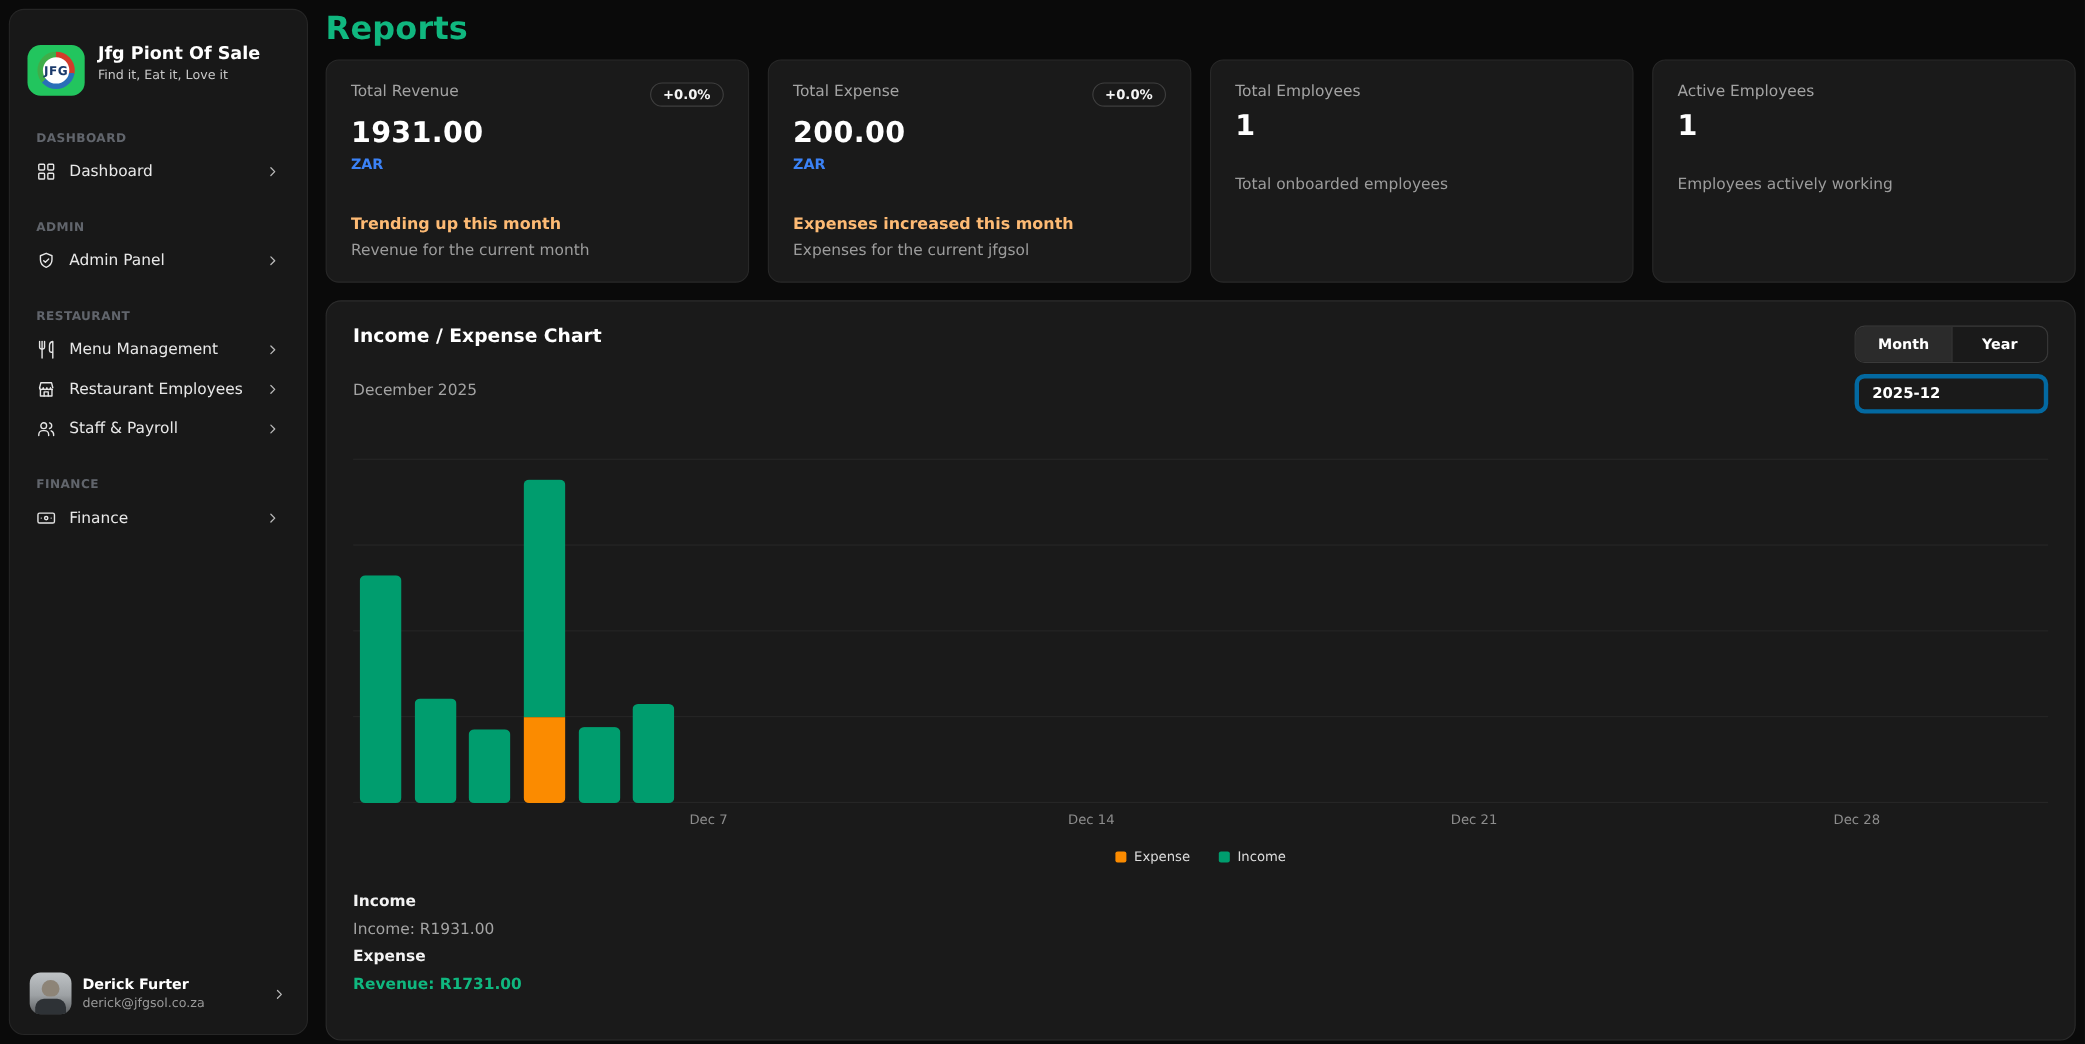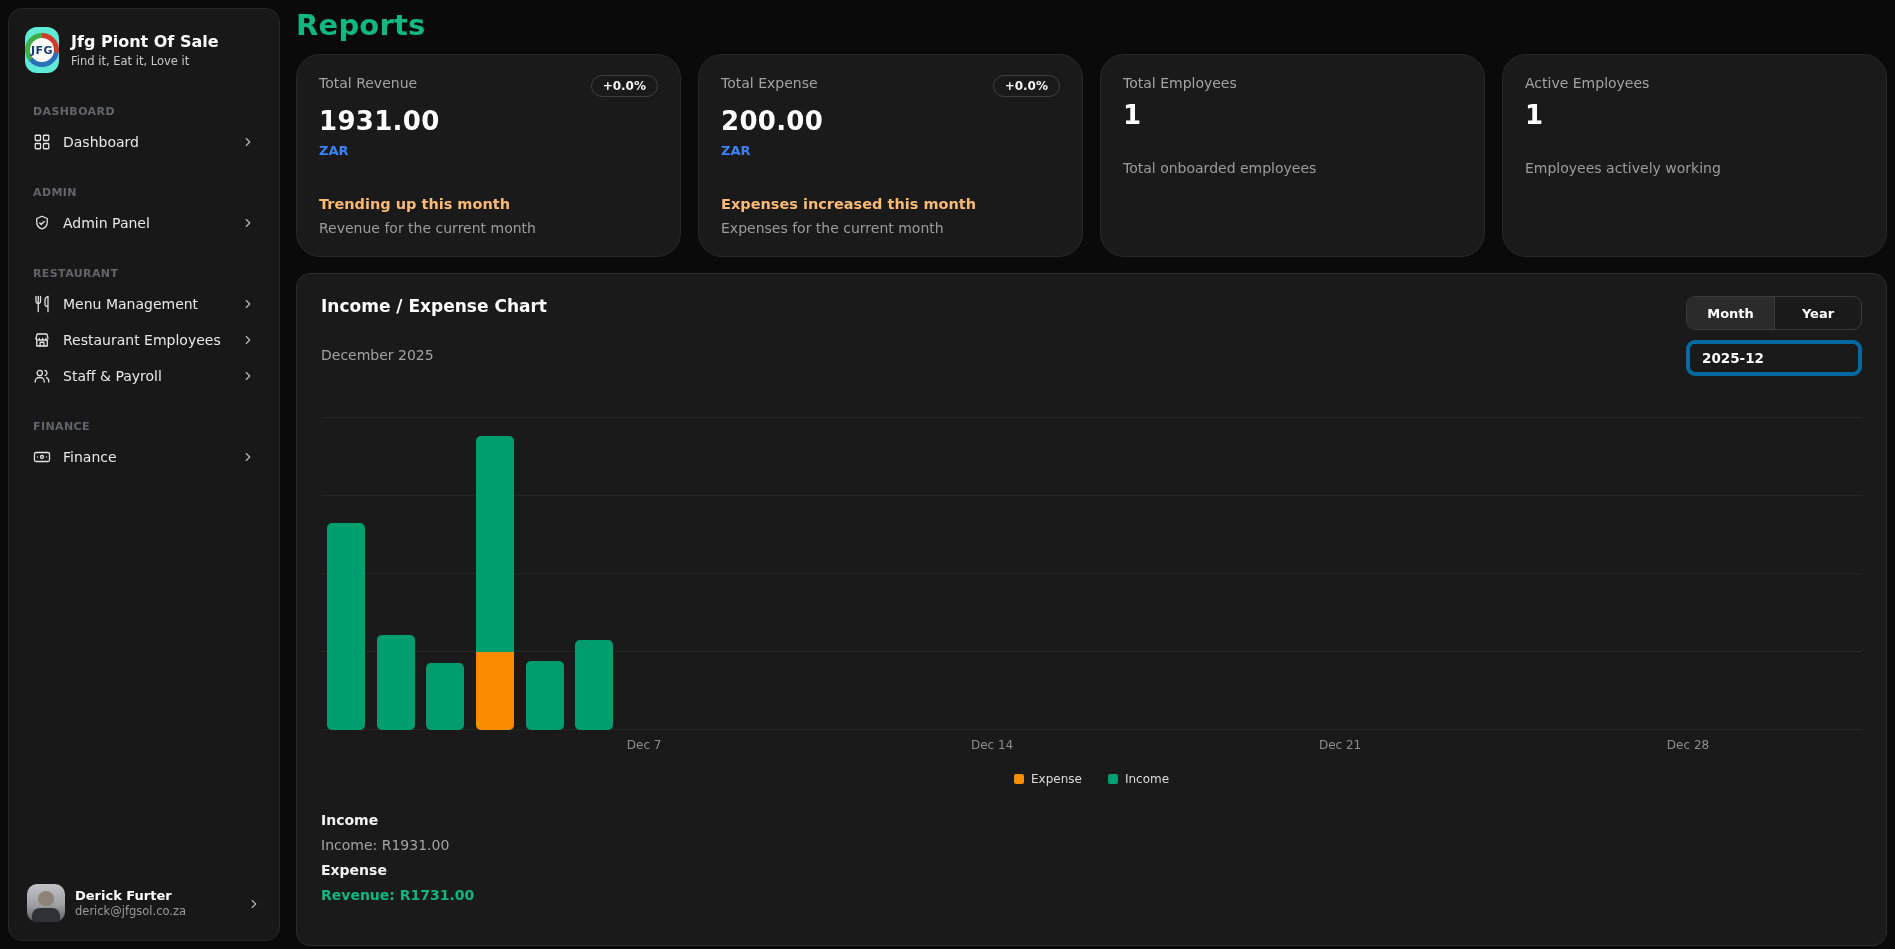--- a/index.html
+++ b/index.html
@@ -4,22 +4,22 @@
 <style>
   * { margin:0; padding:0; box-sizing:border-box; }
   html,body { width:1895px; height:949px; background:#0a0a0a; overflow:hidden;
     font-family:"DejaVu Sans","Liberation Sans",sans-serif; color:#ededed; }
 
   
   .sidebar { position:absolute; left:8px; top:8px; bottom:8px; width:272px;
     background:#181818; border:1px solid #262626; border-radius:14px;
     display:flex; flex-direction:column; }
   .brand { display:flex; align-items:center; gap:12px; padding:18px 16px 6px; }
-  .logo { width:34px; height:46px; border-radius:12px; background:#5eead4; position:relative;
-    display:flex; align-items:center; justify-content:center; flex:0 0 auto; }
+  .logo { width:52px; height:46px; border-radius:12px; background:#22c55e; position:relative;
+    display:flex; align-items:center; justify-content:center; flex:0 0 auto;margin-top:14px; }
   .logo .ring { position:absolute; width:34px; height:34px; border-radius:50%;
     background:conic-gradient(#d23a2a 0 100deg, #2a6fb8 100deg 230deg, #3fae49 230deg 360deg); }
   .logo .ring::after { content:""; position:absolute; inset:5px; border-radius:50%; background:#fff; }
   .logo .jfg { position:relative; font-size:11px; font-weight:700; color:#1b3a6b; letter-spacing:.5px; }
   .brand-title { font-size:16px; font-weight:700; color:#fff; line-height:1.25; }
   .brand-sub { font-size:11.5px; color:#c9c9c9; margin-top:2px; }
 
   nav { flex:1 1 auto; padding:0 14px; }
   .nav-label { font-size:11px; font-weight:600; letter-spacing:.4px; color:#61656c; margin:26px 10px 6px; }
   .nav-item { display:flex; align-items:center; gap:12px; height:36px; padding:0 10px;
@@ -42,21 +42,21 @@
     transform:translateX(-50%); border-radius:8px 8px 0 0; background:#2e3236; }
   .user-name { font-size:13px; font-weight:700; color:#fff; line-height:1.3; }
   .user-email { font-size:11.5px; color:#9a9a9a; }
   .user-meta { flex:1 1 auto; }
 
   
   .main { position:absolute; left:296px; top:0; right:8px; bottom:0; }
   .page-title { margin-top:8px; font-size:29px; font-weight:700; color:#10b77f; letter-spacing:.2px; }
 
   .cards { display:grid; grid-template-columns:repeat(4,1fr); gap:17px; margin-top:12px; }
-  .card { background:#1a1a1a; border:1px solid #282828; border-radius:24px; height:203px;
+  .card { background:#1a1a1a; border:1px solid #282828; border-radius:12px; height:203px;
     padding:20px 22px; display:flex; flex-direction:column; }
   .card-top { display:flex; align-items:flex-start; justify-content:space-between; }
   .card-label { font-size:14px; color:#a3a3a3; }
   .badge { font-size:12px; font-weight:700; color:#f5f5f5; border:1px solid #3f3f3f;
     border-radius:999px; padding:4px 11px; line-height:1; }
   .card-value { font-size:26px; font-weight:800; color:#ffffff; margin-top:9px; letter-spacing:.3px; }
   .card-unit { font-size:13px; font-weight:700; color:#3b82f6; margin-top:7px; }
   .card-desc { font-size:14px; color:#9c9c9c; margin-top:30px; }
   .card-footer { margin-top:auto; }
   .card-foot-bold { font-size:14.5px; font-weight:700; color:#fdba74; }
@@ -228,21 +228,21 @@
       </div>
       <div class="card">
         <div class="card-top">
       <span class="card-label">Total Expense</span>
       <span class="badge">+0.0%</span>
     </div>
     <div class="card-value">200.00</div>
         <div class="card-unit">ZAR</div>
         <div class="card-footer">
       <div class="card-foot-bold">Expenses increased this month</div>
-      <div class="card-foot-sub">Expenses for the current month</div>
+      <div class="card-foot-sub">Expenses for the current jfgsol</div>
     </div>
       </div>
       <div class="card">
         <div class="card-top">
       <span class="card-label">Total Employees</span>
 
     </div>
     <div class="card-value">1</div>
         <div class="card-desc">Total onboarded employees</div>
       </div>

